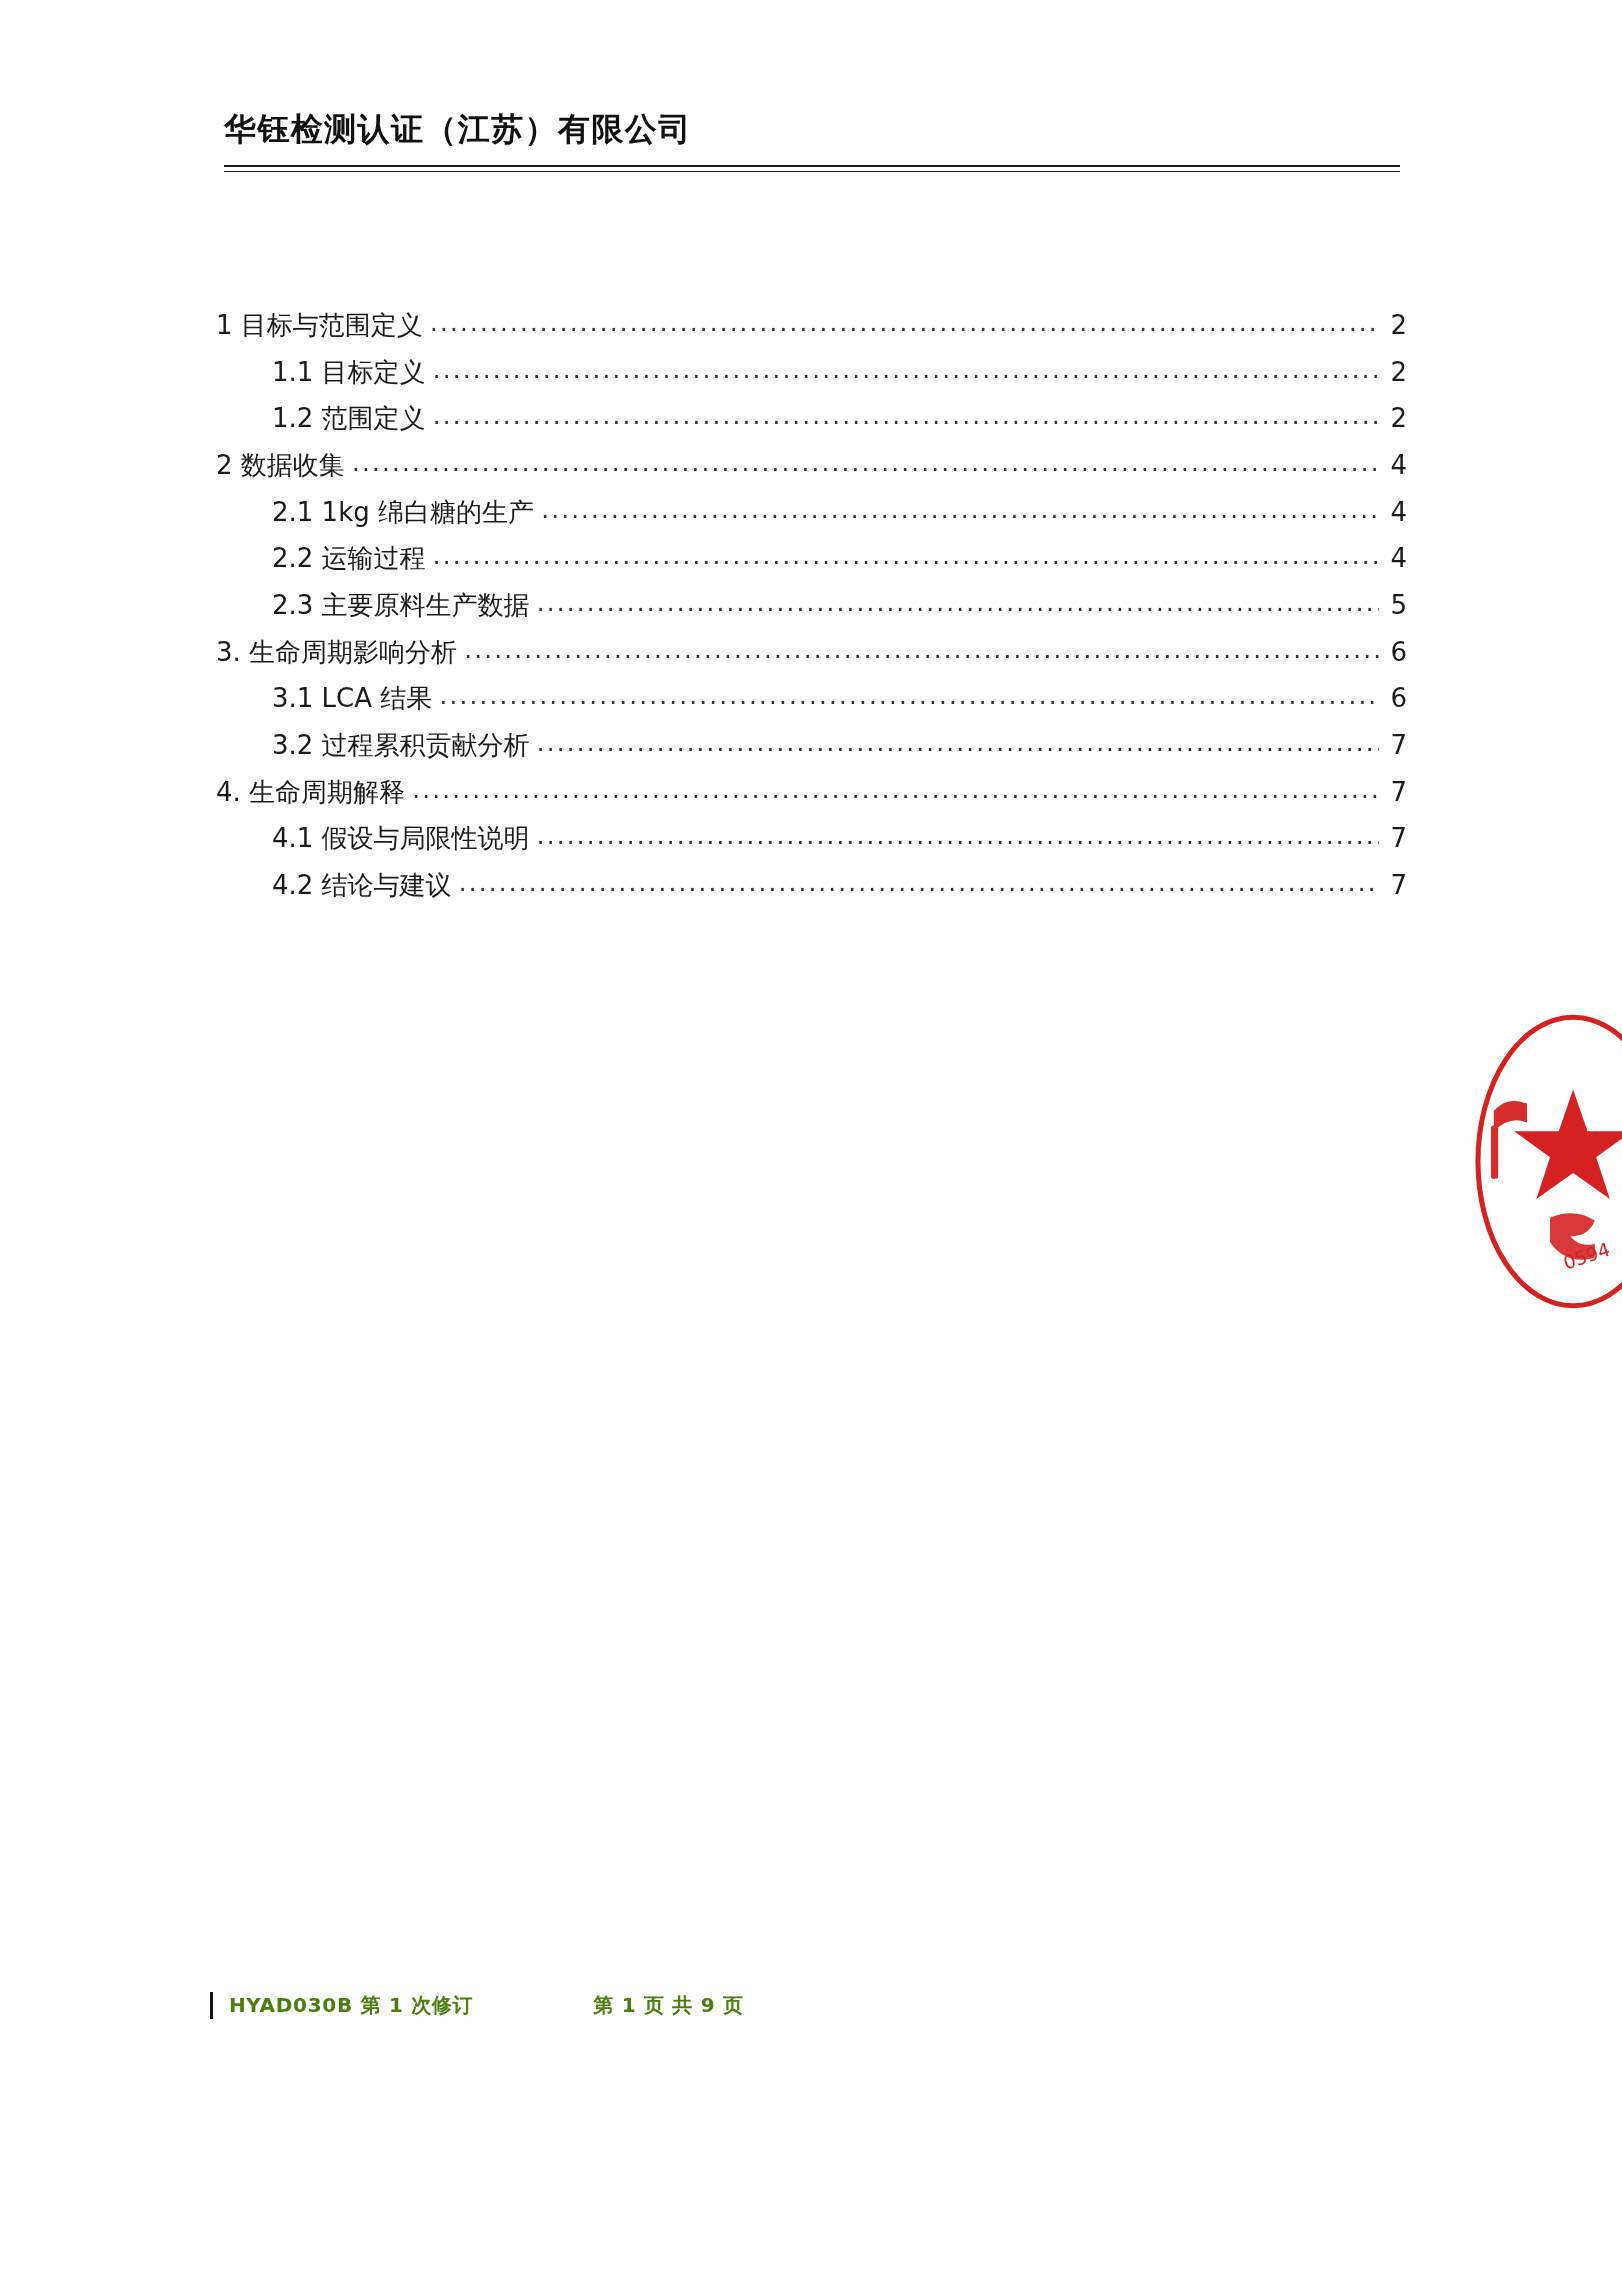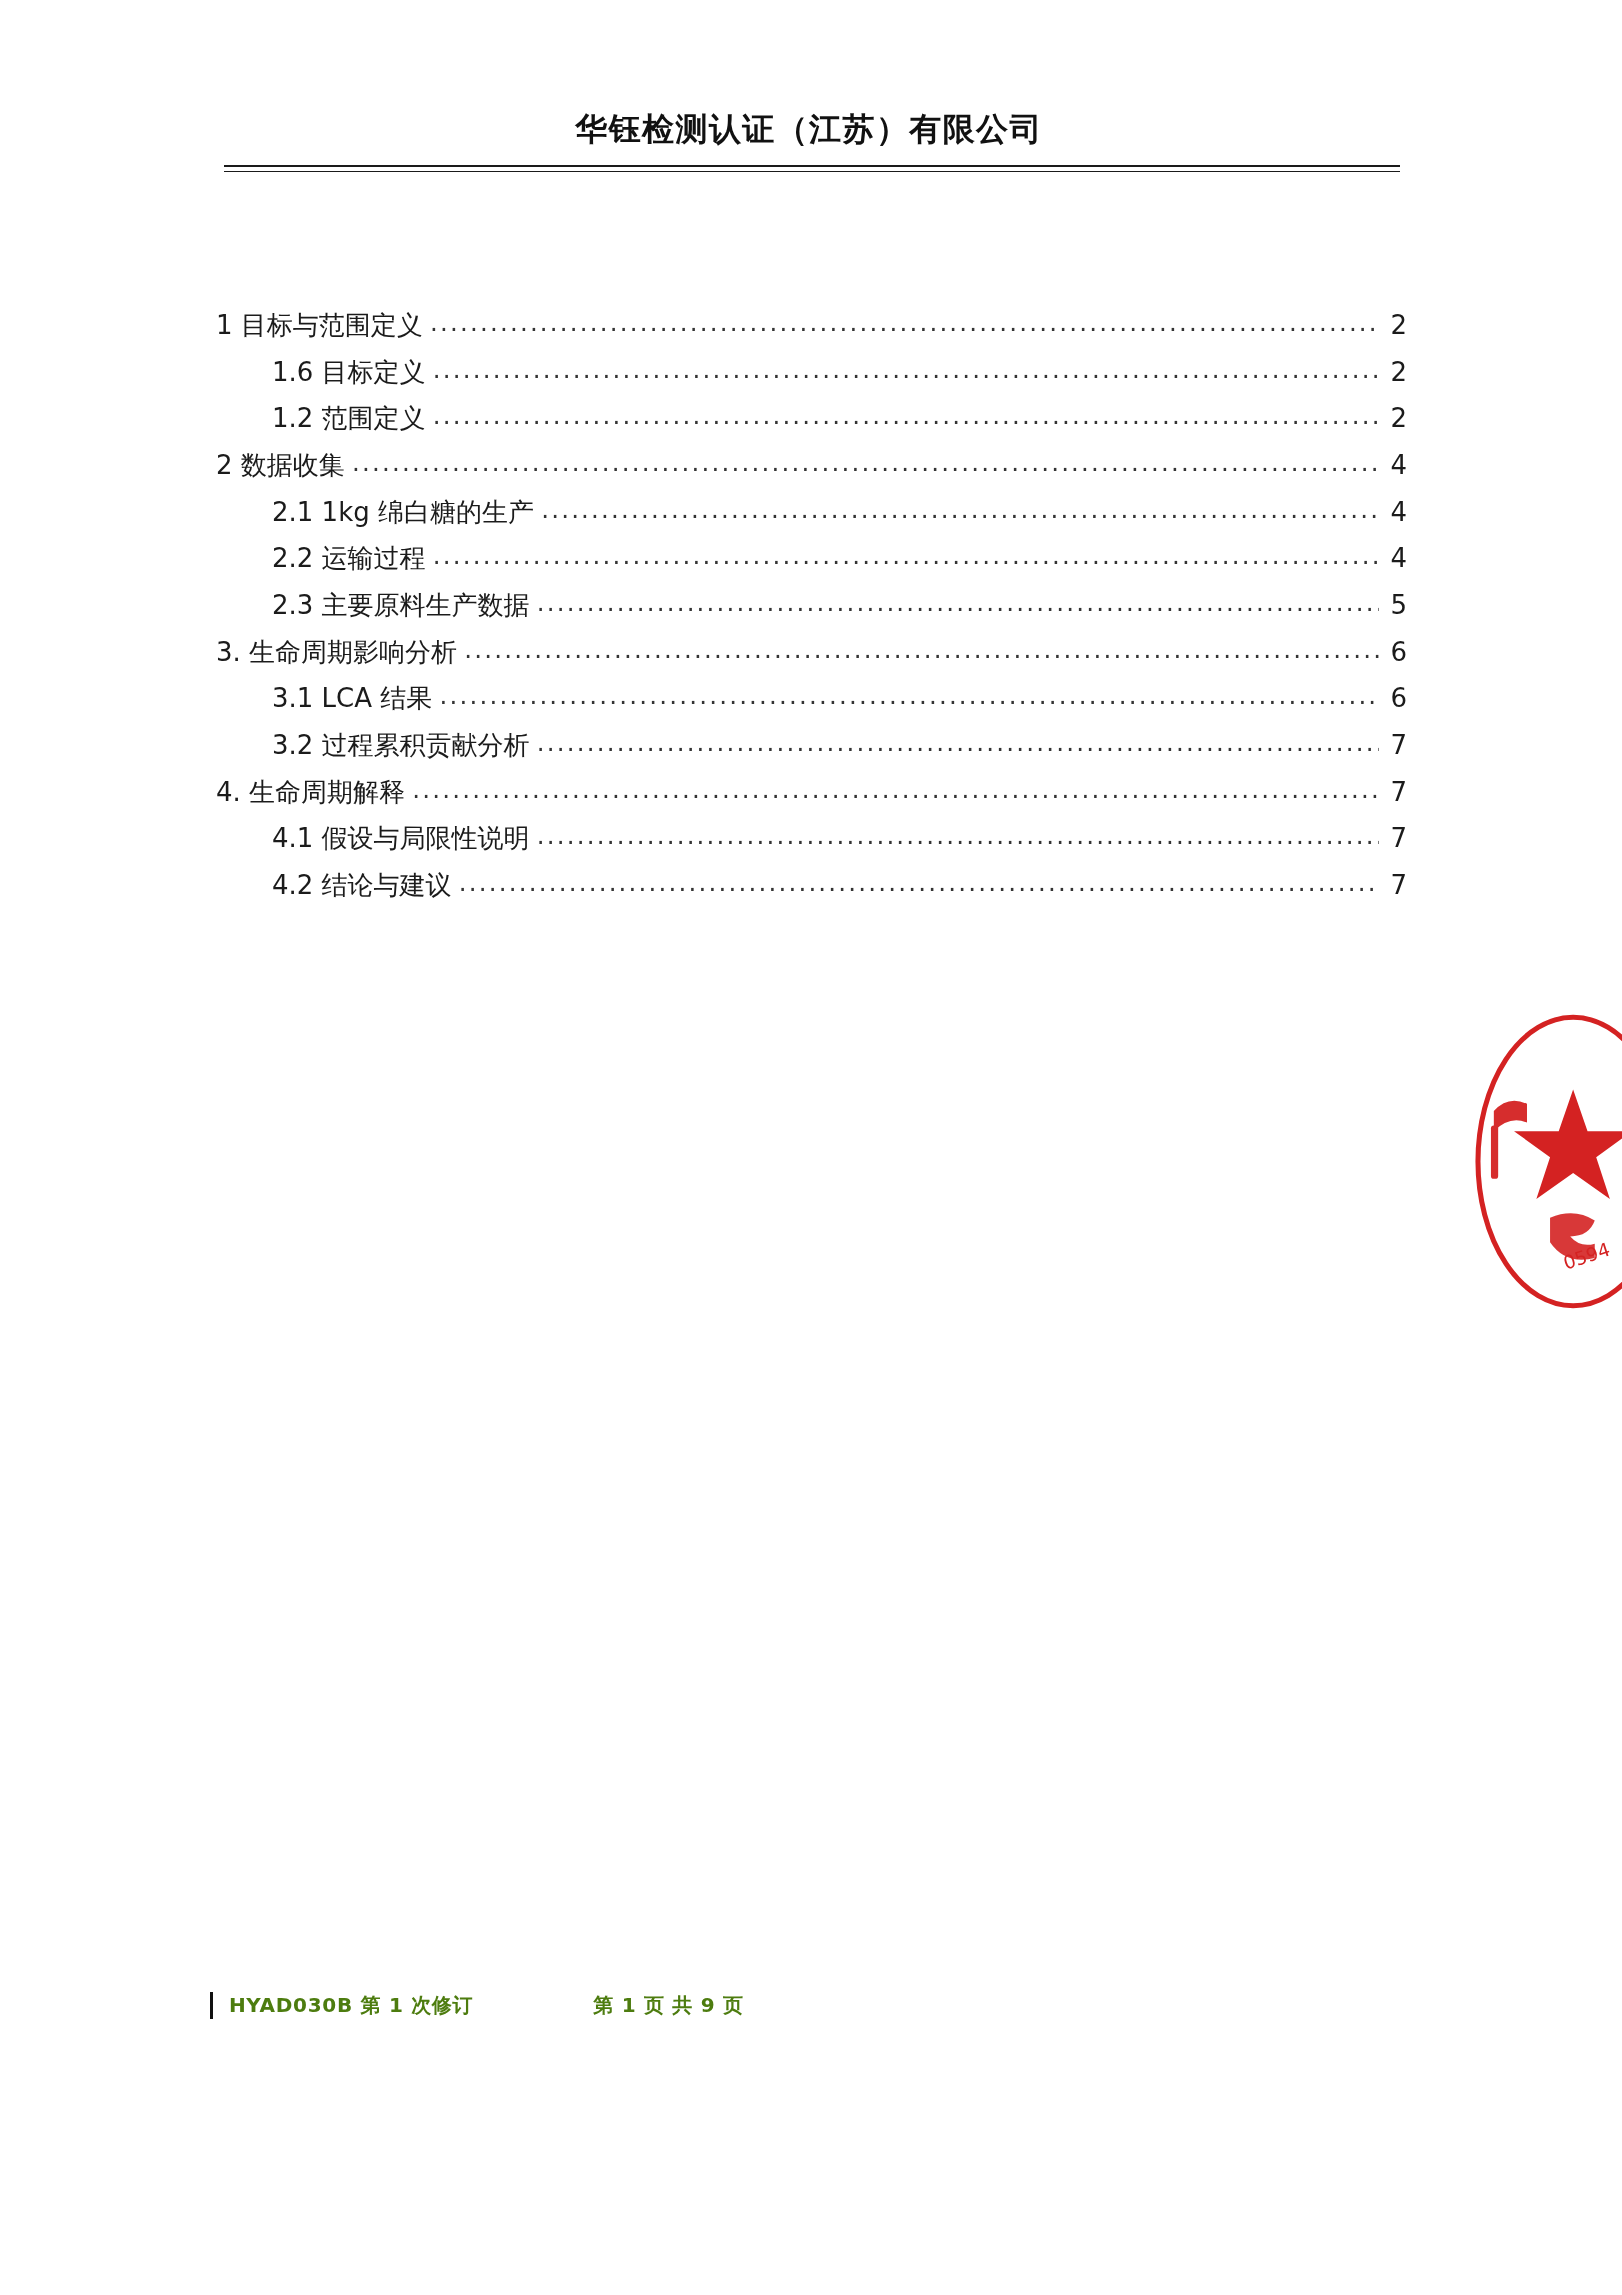--- a/index.html
+++ b/index.html
@@ -18,21 +18,21 @@
     overflow: hidden;
   }
   
   .header {
     position: absolute;
     left: 224px;
     top: 108px;
     width: 1176px;
   }
   .header-title {
-    text-align: center;
+    text-align: left;
     font-family: "DejaVu Serif", serif;
     font-weight: bold;
     font-size: 32px;
     letter-spacing: 1.4px;
     color: #111111;
     padding-right: 5.8px;
   }
   .header-rule {
     margin-top: 13px;
     border-top: 2.9px solid #1a1a1a;
@@ -141,21 +141,21 @@
 
   <div class="toc">
 
     <div class="toc-row lvl1">
       <span class="toc-label">1 目标与范围定义</span>
       <span class="toc-dots">........................................................................................................................................................................</span>
       <span class="toc-page">2</span>
     </div>
 
     <div class="toc-row lvl2">
-      <span class="toc-label">1.6 目标定义</span>
+      <span class="toc-label">1.1 目标定义</span>
       <span class="toc-dots">........................................................................................................................................................................</span>
       <span class="toc-page">2</span>
     </div>
 
     <div class="toc-row lvl2">
       <span class="toc-label">1.2 范围定义</span>
       <span class="toc-dots">........................................................................................................................................................................</span>
       <span class="toc-page">2</span>
     </div>
 

